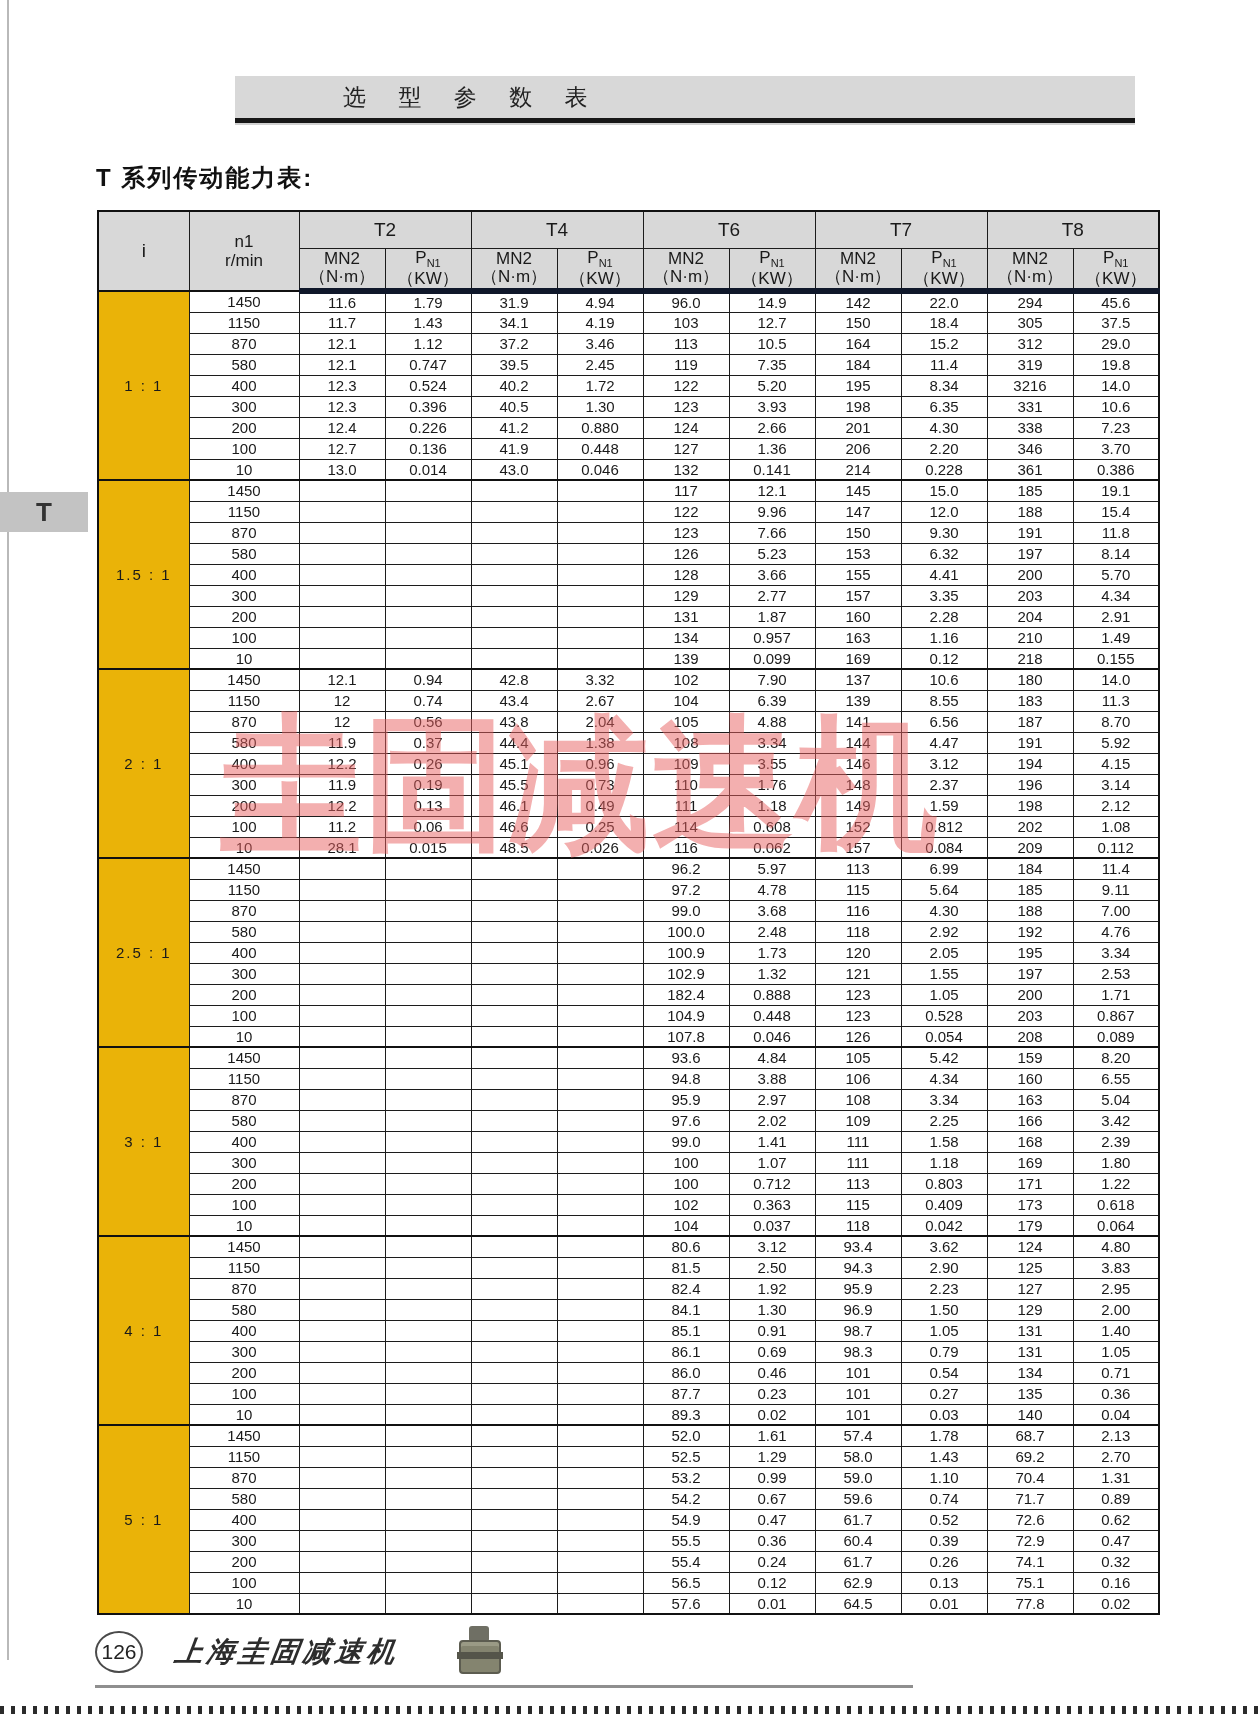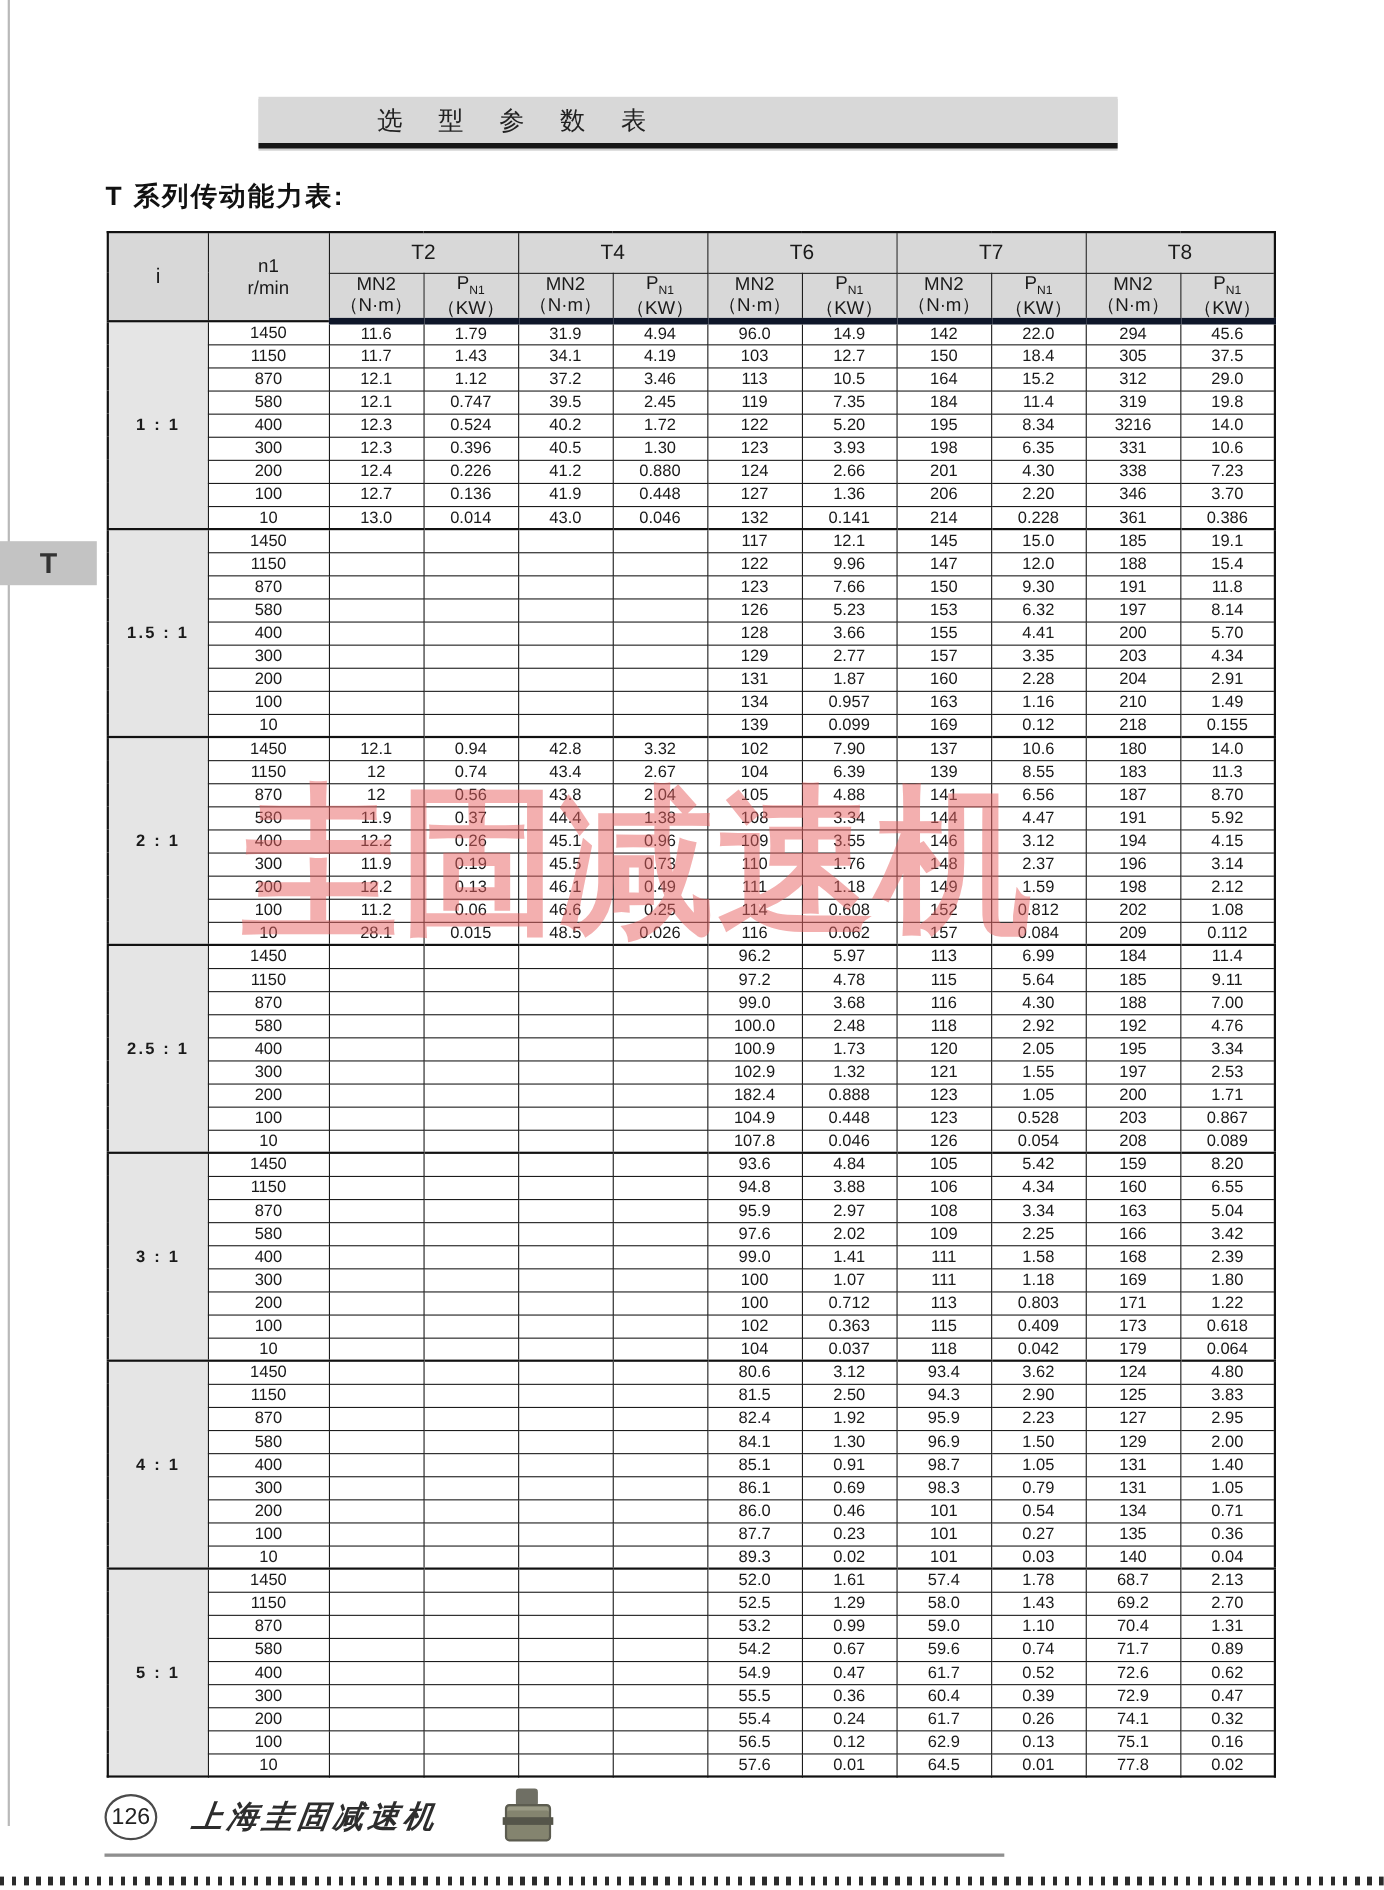--- a/index.html
+++ b/index.html
@@ -1,35 +1,35 @@
 <!DOCTYPE html>
 <html><head>
 <meta charset="utf-8">
 <style>
   *{box-sizing:border-box;margin:0;padding:0}
   html,body{background:#fff}
   body{width:1258px;height:1718px;position:relative;font-family:"Liberation Sans",sans-serif;overflow:hidden}
   .left-rule{position:absolute;left:7px;top:0;width:2px;height:1660px;background:#b9b9b9}
   .side-tab{position:absolute;left:0;top:492px;width:88px;height:40px;background:#c3c3c3;color:#333;
     font-weight:bold;font-size:26px;display:flex;align-items:center;justify-content:center}
-  .header-bar{position:absolute;left:235px;top:88px;width:781px;height:47px;background:#d8d8d8;
+  .header-bar{position:absolute;left:235px;top:76px;width:900px;height:47px;background:#d8d8d8;
     display:flex;align-items:center;border-bottom:5px solid #171717;box-shadow:0 2px 0 rgba(0,0,0,.18)}
   .h-left{font-size:23px;letter-spacing:13px;color:#222;margin-left:108px;font-weight:500;white-space:nowrap}
   .h-right{font-size:30px;font-weight:bold;color:#000;margin-left:auto;margin-right:4px;letter-spacing:1px;white-space:nowrap}
   .section-title{position:absolute;left:96px;top:162px;font-size:24px;font-weight:bold;letter-spacing:2px;color:#111}
   table.cap{position:absolute;left:97px;top:210px;border-collapse:collapse;table-layout:fixed;background:#fff;border:2px solid #111}
   .cap th,.cap td{border:1px solid #1c1c1c;text-align:center;vertical-align:middle;overflow:hidden;white-space:nowrap}
   .cap thead th{background:#d8d8d8;font-weight:normal;color:#1a1a1a}
   .th-group{height:37px;font-size:19px}
   .th-sub{height:33px;font-size:17px;line-height:1.08}
   .th-i{font-size:19px}
   .th-n1{font-size:17px;line-height:1.15}
   .th-sub sub{font-size:11px}
   .cap tbody td{height:21px;font-size:15px;color:#1a1a1a}
-  td.ratio{font-weight:bold;font-size:16px;letter-spacing:2px;background:#e5e5e5}
+  td.ratio{font-weight:normal;font-size:16px;letter-spacing:2px;background:#eab308}
   .cap tr.block-start td{border-top:2px solid #111}
   .cap thead tr.sub-row th{border-bottom:6px solid #0f172a}
   .watermark{position:absolute;left:220px;top:705px;font-size:142px;font-weight:bold;line-height:1.1;
     color:rgba(231,96,96,.5);letter-spacing:2px;white-space:nowrap;pointer-events:none;z-index:5;
     font-family:"DejaVu Serif",serif;transform:scaleY(1.02)}
   .footer{position:absolute;left:95px;top:1626px;width:818px;display:flex;align-items:center;
     border-bottom:3px solid #8f8f8f;padding-bottom:7px}
   .page-num{width:48px;height:42px;border:2px solid #4a4a4a;border-radius:50%;display:flex;
     align-items:center;justify-content:center;font-size:21px;color:#222;background:#fff}
   .company{font-style:italic;font-weight:bold;font-size:28px;letter-spacing:4px;margin-left:32px;

